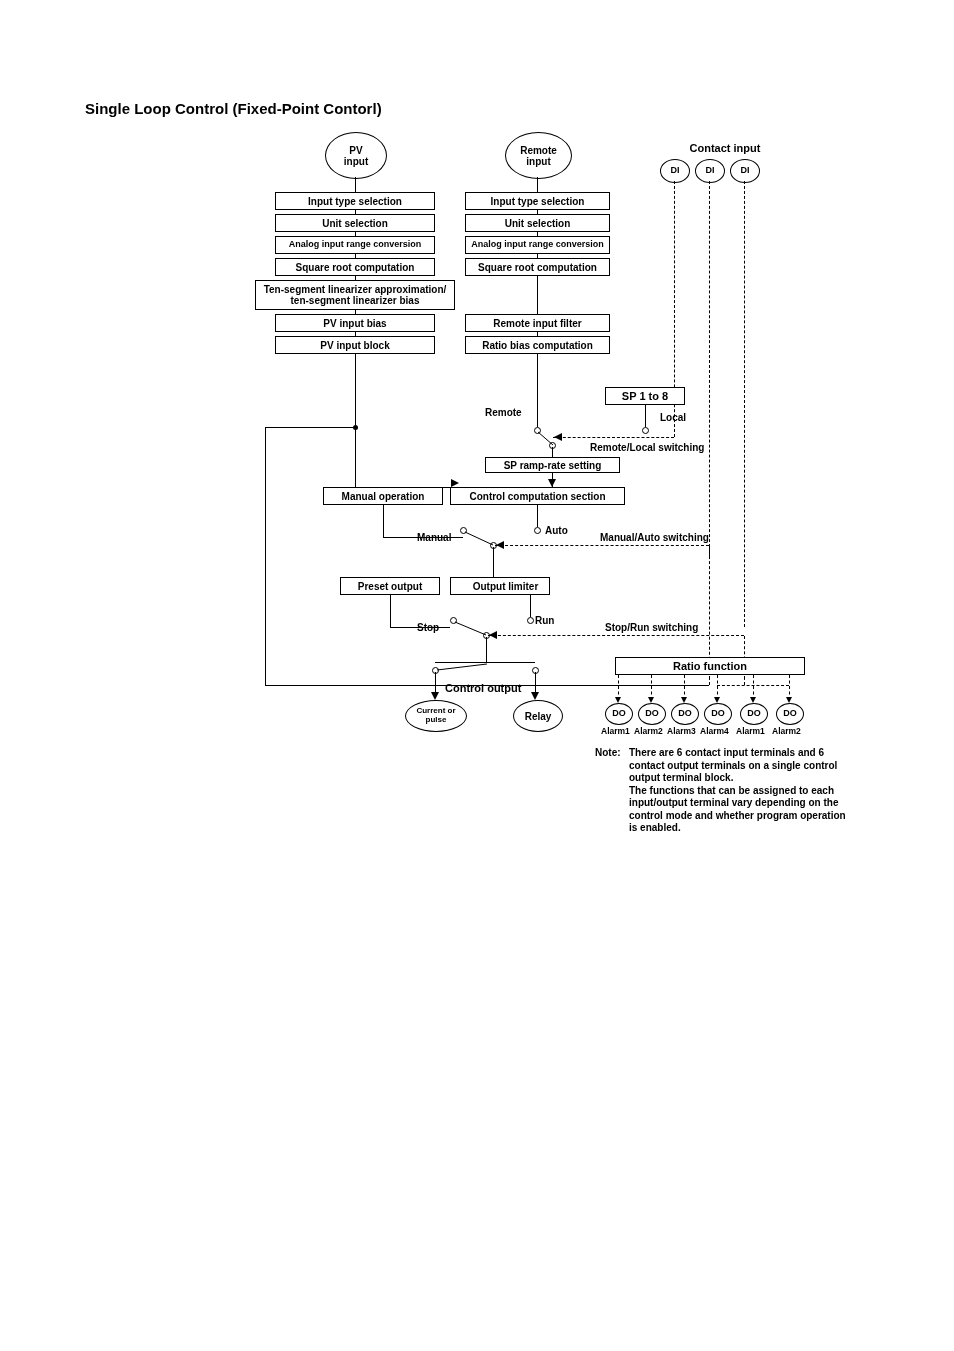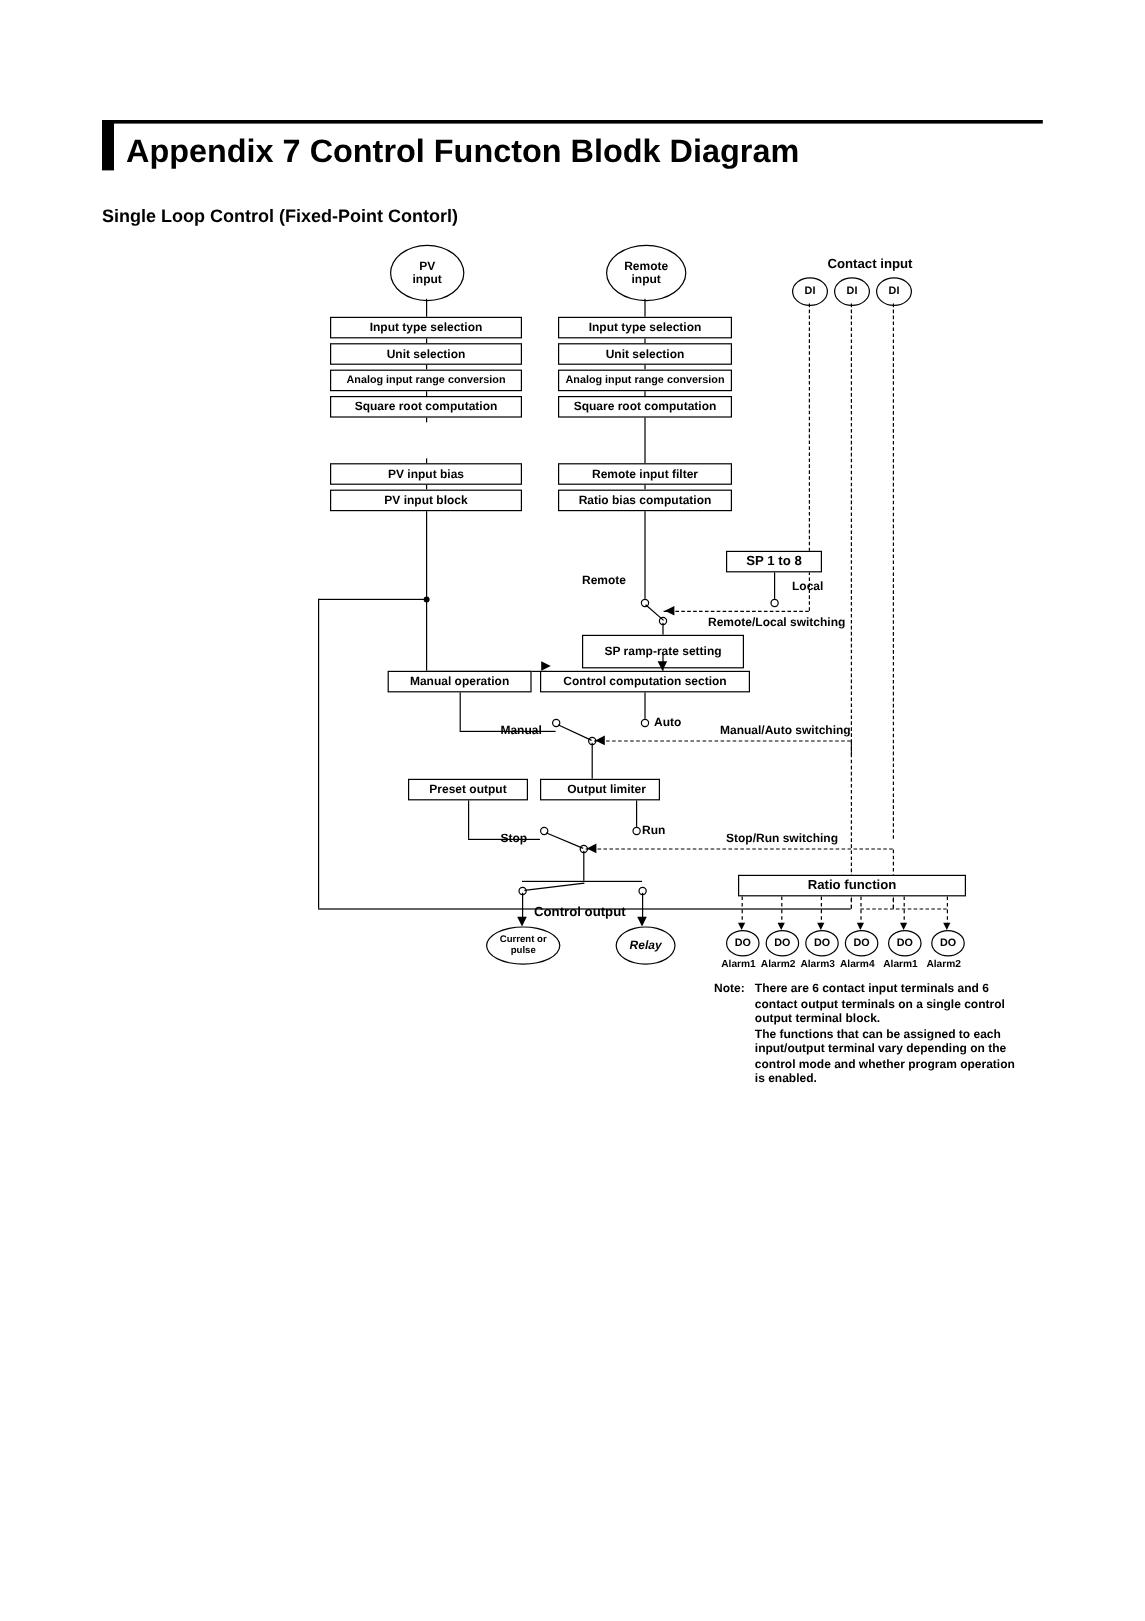--- a/index.html
+++ b/index.html
@@ -112,23 +112,20 @@
     justify-content: space-between;
     font-weight: bold;
   }
   .footer-left { font-size: 12px; }
   .footer-right { font-size: 9px; }
 </style>
 </head>
 <body>
 
 <div class="page">
-  <div class="title-block">
-    <h1 class="title">Appendix 7  Control Functon Blodk Diagram</h1>
-  </div>
   <div class="subtitle">Single Loop Control (Fixed-Point Contorl)</div>
 
   <div class="diagram">
 
     <div class="oval" style="left:190px; top:5px; width:60px; height:45px;">
         <span style="white-space:pre-line">PV
 input</span>
       </div>
     <div class="vline" style="left:220px; top:50px; height:15px;"></div>
 
@@ -163,20 +160,24 @@
       </div>
     <div class="vline" style="left:220px; top:105px; height:4px;"></div>
     <div class="rect" style="left:140px; top:109px; width:160px; height:18px; font-size:9px;">
         <span>Analog input range conversion</span>
       </div>
     <div class="vline" style="left:220px; top:127px; height:4px;"></div>
     <div class="rect" style="left:140px; top:131px; width:160px; height:18px;">
         <span>Square root computation</span>
       </div>
     <div class="vline" style="left:220px; top:149px; height:4px;"></div>
+    <div class="rect" style="left:120px; top:153px; width:200px; height:30px;">
+        <span style="white-space:pre-line">Ten-segment linearizer approximation/
+ten-segment linearizer bias</span>
+      </div>
     <div class="vline" style="left:220px; top:183px; height:4px;"></div>
     <div class="rect" style="left:140px; top:187px; width:160px; height:18px;">
         <span>PV input bias</span>
       </div>
     <div class="vline" style="left:220px; top:205px; height:4px;"></div>
     <div class="rect" style="left:140px; top:209px; width:160px; height:18px;">
         <span>PV input block</span>
       </div>
 
     <div class="rect" style="left:330px; top:65px;  width:145px; height:18px;">
@@ -218,21 +219,21 @@
 
     <svg style="position:absolute; left:400px; top:300px; width:40px; height:20px;">
         <line x1="3" y1="5" x2="18" y2="18" stroke="#000" stroke-width="1"></line>
       </svg>
 
     <div class="dhline" style="left:418px; top:310px; width:121px;"></div>
     <div class="arrow-left" style="left:419px; top:306px;"></div>
     <div class="label" style="left:455px; top:315px; font-size:10px;">Remote/Local switching</div>
     <div class="vline" style="left:417px; top:320px; height:10px;"></div>
 
-    <div class="rect" style="left:350px; top:330px; width:135px; height:28px;">
+    <div class="rect" style="left:350px; top:330px; width:135px; height:16px;">
         <span>SP ramp-rate setting</span>
       </div>
     <div class="vline" style="left:417px; top:346px; height:14px;"></div>
     <div class="arrow-down" style="left:413px; top:352px;"></div>
 
     <div class="vline" style="left:220px; top:227px; height:133px;"></div>
     <div class="hline" style="left:220px; top:360px; width:100px;"></div>
     <div class="arrow-down" style="left:316px; top:352px; transform:rotate(-90deg);"></div>
 
     <div class="rect" style="left:188px; top:360px; width:120px; height:18px;">
@@ -292,21 +293,21 @@
     <div class="vline" style="left:300px; top:545px; height:25px;"></div>
     <div class="vline" style="left:400px; top:545px; height:25px;"></div>
     <div class="arrow-down" style="left:296px; top:565px;"></div>
     <div class="arrow-down" style="left:396px; top:565px;"></div>
     <div class="label" style="left:310px; top:555px; font-size:11px;">Control output</div>
 
     <div class="oval" style="left:270px; top:573px; width:60px; height:30px; font-size:8px;">
         <span style="white-space:pre-line">Current or
 pulse</span>
       </div>
-    <div class="oval" style="left:378px; top:573px; width:48px; height:30px; font-size:10px;font-style:italic;">
+    <div class="oval" style="left:378px; top:573px; width:48px; height:30px; font-size:10px;">
         <span>Relay</span>
       </div>
 
     <div class="rect" style="left:480px; top:530px; width:190px; height:18px; font-size:11px;">
         <span>Ratio function</span>
       </div>
 
     <div class="vline" style="left:130px; top:300px; height:258px;"></div>
     <div class="hline" style="left:130px; top:300px; width:90px;"></div>
 

